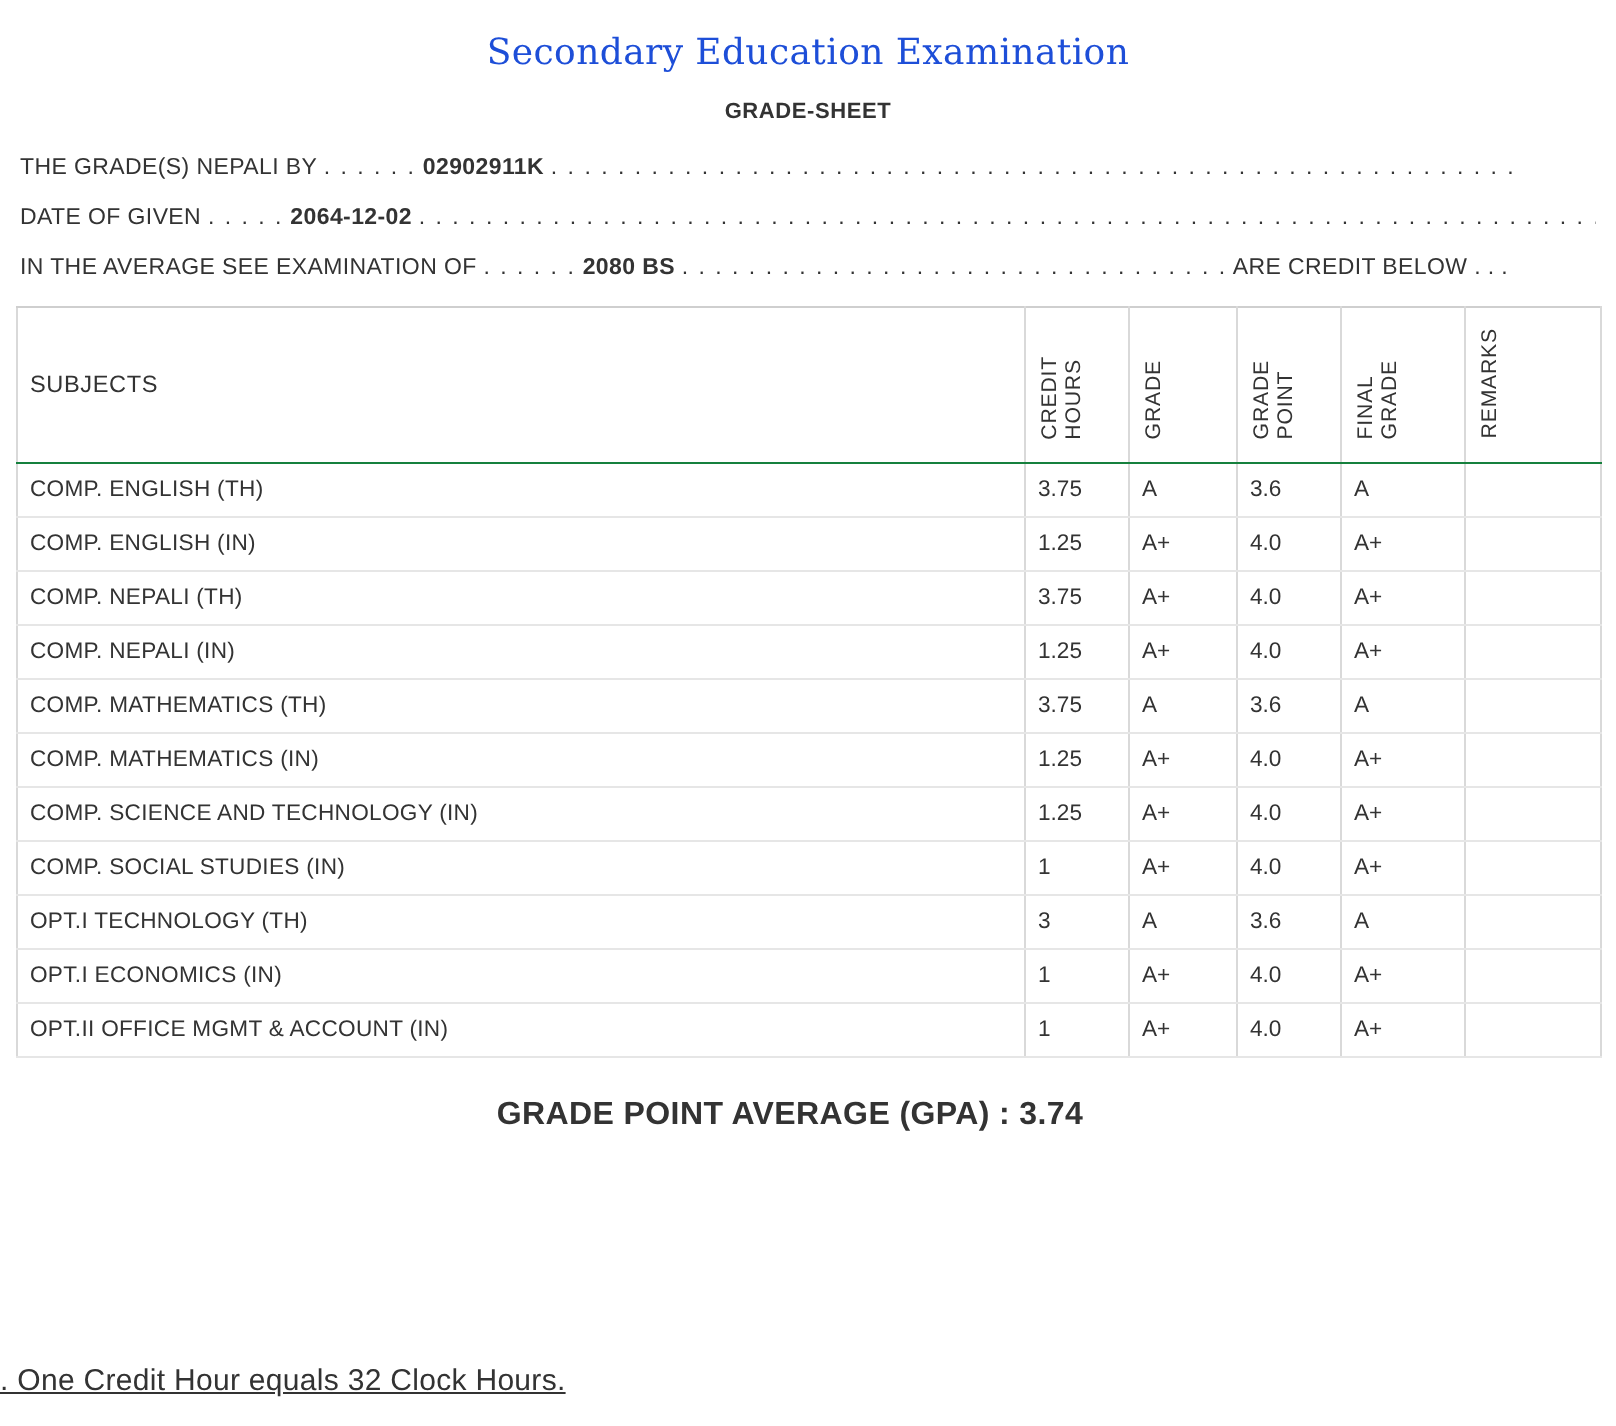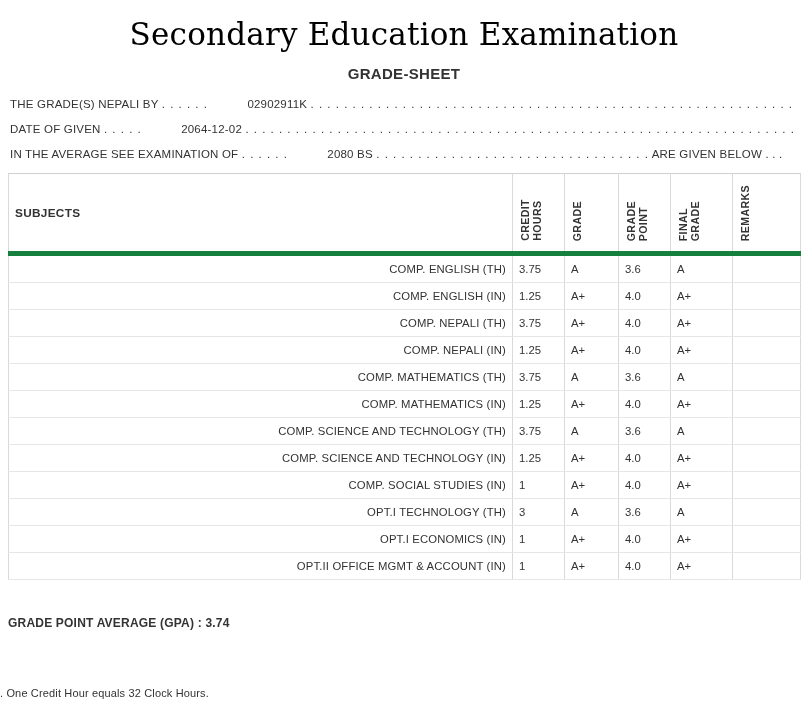--- a/index.html
+++ b/index.html
@@ -17,51 +17,50 @@
   }
   .sheet {
     position: relative;
     width: 808px;
     height: 713px;
     box-sizing: border-box;
     padding: 0 8px;
   }
   .title {
     text-align: center;
-    color: #000000;
+    color: #1d4ed8;
     font-family: "DejaVu Serif", serif;
-    font-size: 31px;
+    font-size: 18px;
     font-weight: normal;
     letter-spacing: 0.2px;
     padding-top: 16px;
     line-height: 1.2;
   }
   .subtitle {
     text-align: center;
-    font-size: 15px;
+    font-size: 11px;
     font-weight: bold;
     color: #333;
     margin-top: 12px;
     letter-spacing: 0.3px;
   }
   .info-lines {
     margin-top: 16px;
     padding: 0 2px;
   }
   .info-line {
     font-size: 11.5px;
     color: #333;
     letter-spacing: 0.2px;
     margin-bottom: 13px;
     white-space: nowrap;
     overflow: hidden;
   }
   .info-line .val {
-    font-weight: normal;
-    margin-left: 36px;
+    font-weight: bold;
   }
   .dots {
     letter-spacing: 1px;
   }
 
   table.grades {
     width: 100%;
     border-collapse: collapse;
     margin-top: 12px;
     table-layout: fixed;
@@ -70,26 +69,26 @@
     border-left: 1px solid #d9d9d9;
     border-right: 1px solid #d9d9d9;
     border-top: none;
     border-bottom: 1px solid #e6e6e6;
     font-size: 11.3px;
     color: #333;
     padding: 7px 6px;
     vertical-align: middle;
   }
   table.grades thead th {
-    border-bottom: 5px solid #15803d;
+    border-bottom: 1px solid #15803d;
     border-top: 1px solid #cfcfcf;
     height: 62px;
     vertical-align: bottom;
     padding-bottom: 8px;
-    font-weight: bold;
+    font-weight: normal;
   }
   table.grades thead th.subjects-head {
     vertical-align: middle;
     text-align: left;
     font-size: 11.8px;
     letter-spacing: 0.3px;
     padding-bottom: 7px;
   }
   .vert {
     writing-mode: vertical-rl;
@@ -102,39 +101,40 @@
     text-align: left;
   }
   th.vcol { text-align: left; }
   col.c-sub { width: 504px; }
   col.c-ch  { width: 52px; }
   col.c-gr  { width: 54px; }
   col.c-gp  { width: 52px; }
   col.c-fg  { width: 62px; }
   col.c-rm  { width: 68px; }
 
-  td.sub { text-align: right; letter-spacing: 0.15px; }
+  td.sub { text-align: left; letter-spacing: 0.15px; }
   td.num, td.gr { text-align: left; padding-left: 8px; }
 
   .gpa-line {
-    text-align: left;
-    font-size: 12px;
+    text-align: center;
+    font-size: 16px;
     font-weight: bold;
     color: #333;
-    margin-top: 36px;
+    margin-top: 20px;
     padding-right: 18px;
     letter-spacing: 0.2px;
   }
   .footnote {
     position: absolute;
     left: 0px;
     bottom: 14px;
-    font-size: 11px;
+    font-size: 15px;
     color: #333;
     letter-spacing: 0.15px;
+    text-decoration: underline;
   }
 </style>
 </head>
 <body>
 
 <div class="sheet">
 
   <div class="title">Secondary Education Examination</div>
   <div class="subtitle">GRADE-SHEET</div>
 
@@ -149,21 +149,21 @@
       <span>DATE OF GIVEN</span>
       <span class="dots">. . . . .</span>
       <span class="val">2064-12-02</span>
       <span class="dots">. . . . . . . . . . . . . . . . . . . . . . . . . . . . . . . . . . . . . . . . . . . . . . . . . . . . . . . . . . . . . . . . . . . . . . . . . . .</span>
     </div>
     <div class="info-line">
       <span>IN THE AVERAGE SEE EXAMINATION OF</span>
       <span class="dots">. . . . . .</span>
       <span class="val">2080 BS</span>
       <span class="dots">. . . . . . . . . . . . . . . . . . . . . . . . . . . . . . . . .</span>
-      <span>ARE GIVEN BELOW . . .</span>
+      <span>ARE CREDIT BELOW . . .</span>
     </div>
   </div>
 
   <table class="grades">
     <colgroup>
       <col class="c-sub">
         <col class="c-ch">
         <col class="c-gr">
         <col class="c-gp">
         <col class="c-fg">
@@ -225,28 +225,20 @@
         </tr>
         <tr>
           <td class="sub">COMP. MATHEMATICS (IN)</td>
           <td class="num">1.25</td>
           <td class="gr">A+</td>
           <td class="num">4.0</td>
           <td class="gr">A+</td>
           <td class="gr"></td>
         </tr>
         <tr>
-          <td class="sub">COMP. SCIENCE AND TECHNOLOGY (TH)</td>
-          <td class="num">3.75</td>
-          <td class="gr">A</td>
-          <td class="num">3.6</td>
-          <td class="gr">A</td>
-          <td class="gr"></td>
-        </tr>
-        <tr>
           <td class="sub">COMP. SCIENCE AND TECHNOLOGY (IN)</td>
           <td class="num">1.25</td>
           <td class="gr">A+</td>
           <td class="num">4.0</td>
           <td class="gr">A+</td>
           <td class="gr"></td>
         </tr>
         <tr>
           <td class="sub">COMP. SOCIAL STUDIES (IN)</td>
           <td class="num">1</td>

